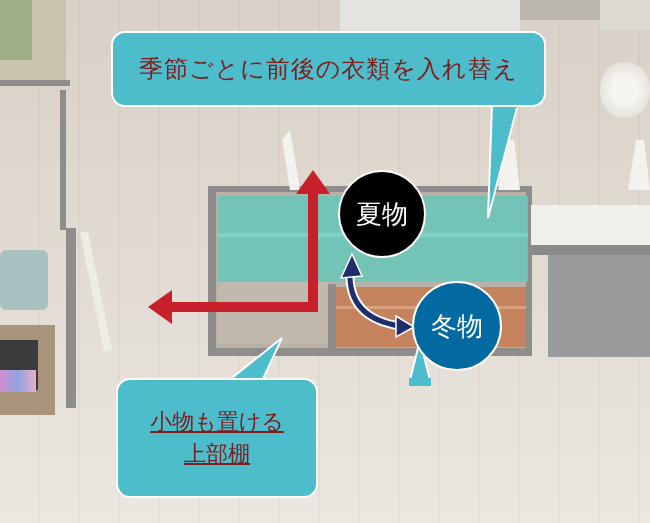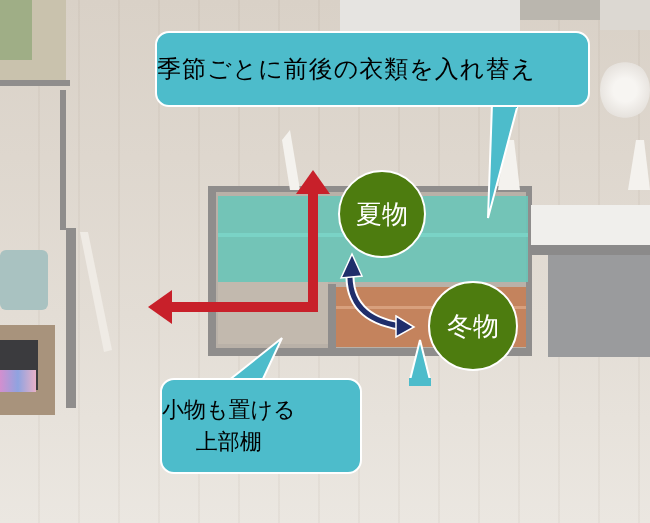--- a/index.html
+++ b/index.html
@@ -42,38 +42,37 @@
     .chair { left: 0; top: 250px; width: 48px; height: 60px; background: #a9c2c1; border-radius: 6px; }
     .desk-left { left: 0; top: 325px; width: 55px; height: 90px; background: #a8937c; }
     .laptop { left: 0; top: 340px; width: 38px; height: 50px; background: #3b3b3e; }
     .screen { left: 0; top: 370px; width: 36px; height: 22px; background: linear-gradient(90deg,#d38fcf,#8fa3e0,#e7b0c8); }
 
     .lamp { left: 600px; top: 60px; width: 50px; height: 60px; border-radius: 50%; background: radial-gradient(circle, #f7f5f2 30%, #e6e2dd 70%, transparent 72%); }
 
     
     .callout {
       position: absolute; background: #4dbccb; border: 2px solid #ffffff;
-      border-radius: 14px; color: #000000; text-align: center;
-      box-sizing: border-box; display: flex; align-items: center; 
+      border-radius: 14px; color: #7f1d1d; text-align: center;
+      box-sizing: border-box; display: flex; align-items: center; justify-content: center;
       font-family: "DejaVu Serif", "Liberation Serif", serif;
-      margin-left: 44px;
     }
     .callout-top { left: 111px; top: 31px; width: 435px; height: 76px; font-size: 24px; letter-spacing: 1px; }
-    .callout-left { left: 116px; top: 378px; width: 202px; height: 96px; font-size: 22px; line-height: 32px; }
+    .callout-left { left: 116px; top: 378px; width: 202px; height: 120px; font-size: 22px; line-height: 32px; text-decoration: underline; }
     .callout-right { left: 337px; top: 377px; width: 188px; height: 120px; font-size: 21px; line-height: 33px; }
     .callout-text { white-space: pre-line; }
 
     .badge {
       position: absolute; border-radius: 50%; border: 2px solid #ffffff;
       color: #ffffff; display: flex; align-items: center; justify-content: center;
       font-size: 26px; box-sizing: border-box;
       font-family: "DejaVu Serif", "Liberation Serif", serif;
     }
-    .badge-summer { left: 338px; top: 170px; width: 88px; height: 88px; background: #4d7c0f; }
-    .badge-winter { left: 428px; top: 281px; width: 90px; height: 90px; background: #4d7c0f; }
+    .badge-summer { left: 338px; top: 170px; width: 88px; height: 88px; background: #000000; }
+    .badge-winter { left: 412px; top: 281px; width: 90px; height: 90px; background: #0369a1; }
 
     svg.overlay { position: absolute; left: 0; top: 0; width: 650px; height: 523px; pointer-events: none; }
   </style>
 </head>
 <body>
 
 <div class="scene">
   <div class="floor"></div>
 
   <div class="abs rug-border"></div>

